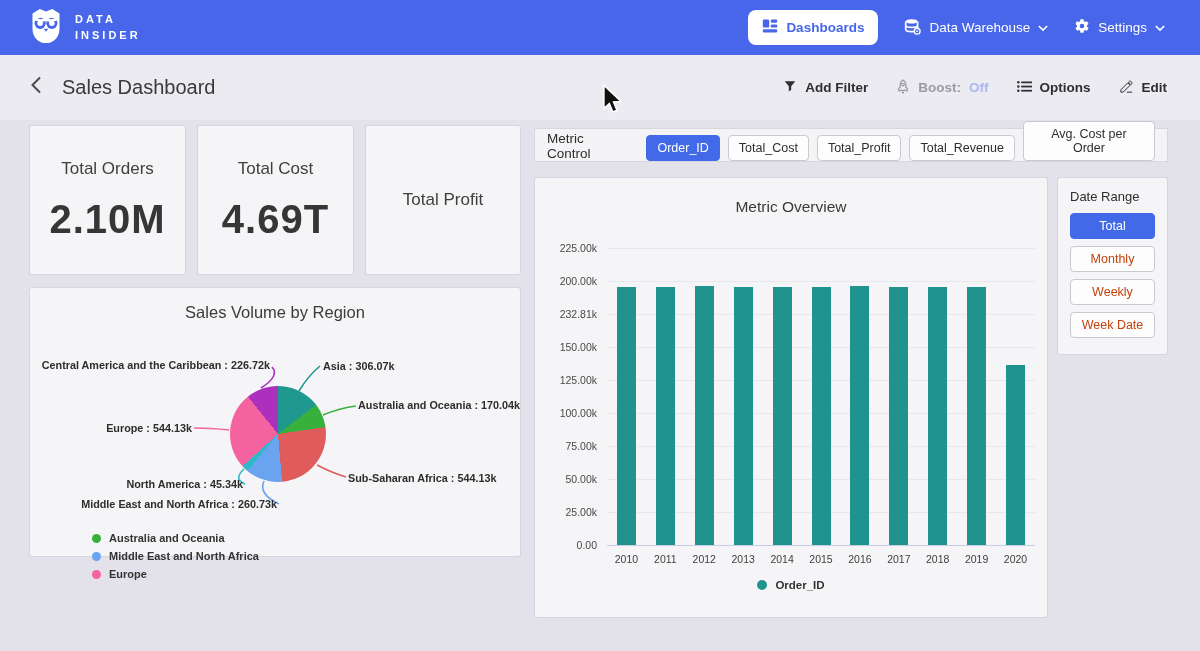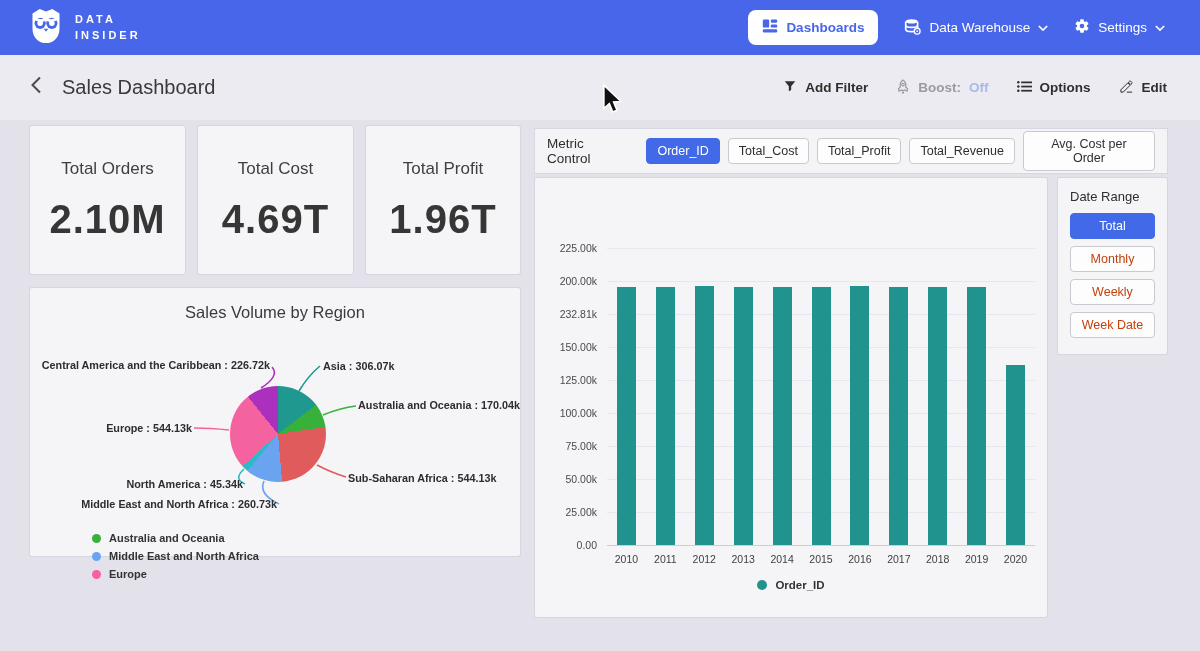--- a/index.html
+++ b/index.html
@@ -35,23 +35,23 @@
   
   .card { position:absolute; background:#f5f4f6; border-radius:2px;
           box-shadow:0 0 0 1px rgba(190,188,205,.35); }
 
   .kpi { width:155px; height:148px; top:126px; display:flex; flex-direction:column;
          align-items:center; justify-content:center; gap:18px; }
   .kpi-label { font-size:17px; color:#3f3f3f; }
   .kpi-value { font-size:40px; font-weight:bold; color:#363636; letter-spacing:1px; }
 
   
-  .metric-strip { position:absolute; left:535px; top:129px; width:632px; height:44px;
+  .metric-strip { position:absolute; left:535px; top:129px; width:632px; height:32px;
                   background:#f4f3f6; box-shadow:0 0 0 1px rgba(190,188,205,.3);
-                  display:flex; align-items:center; padding:0 12px; gap:8px; }
+                  display:flex; align-items:flex-end; padding:0 12px; gap:8px; }
   .metric-strip-label { font-size:13.5px; color:#2e2e2e; margin-right:8px; }
   .chip { background:#fdfdfe; border:1px solid #c9c9d0; border-radius:4px; padding:5px 10px;
           font-size:12.5px; color:#2e2e2e; font-family:inherit; cursor:pointer; }
   .chip.selected { background:#4169e8; border-color:#4169e8; color:#fff; }
 
   
   .chart-card { left:535px; top:178px; width:512px; height:439px; }
   .chart-title { position:absolute; top:20px; left:0; width:100%; text-align:center;
                  font-size:15.5px; color:#3b3b3b; }
   .plot { position:absolute; left:72px; top:70px; width:428px; height:297px; }
@@ -220,33 +220,33 @@
   <div class="card kpi" style="left:30px;">
     <div class="kpi-label">Total Orders</div>
     <div class="kpi-value">2.10M</div>
   </div>
   <div class="card kpi" style="left:198px;">
     <div class="kpi-label">Total Cost</div>
     <div class="kpi-value">4.69T</div>
   </div>
   <div class="card kpi" style="left:366px; width:154px;">
     <div class="kpi-label">Total Profit</div>
-    <div class="kpi-value">1.96T</div>
   </div>
 
   <div class="metric-strip">
     <span class="metric-strip-label">Metric Control</span>
     <button class="chip selected">Order_ID</button>
     <button class="chip">Total_Cost</button>
     <button class="chip">Total_Profit</button>
     <button class="chip">Total_Revenue</button>
     <button class="chip">Avg. Cost per Order</button>
   </div>
 
   <div class="card chart-card">
+    <div class="chart-title">Metric Overview</div>
     <div class="plot">
         <div class="gridline" style="top: 0px;"></div>
         <span class="ytick" style="top: 0px;">225.00k</span>
         <div class="gridline" style="top: 33px;"></div>
         <span class="ytick" style="top: 33px;">200.00k</span>
         <div class="gridline" style="top: 66px;"></div>
         <span class="ytick" style="top: 66px;">232.81k</span>
         <div class="gridline" style="top: 99px;"></div>
         <span class="ytick" style="top: 99px;">150.00k</span>
         <div class="gridline" style="top: 132px;"></div>

